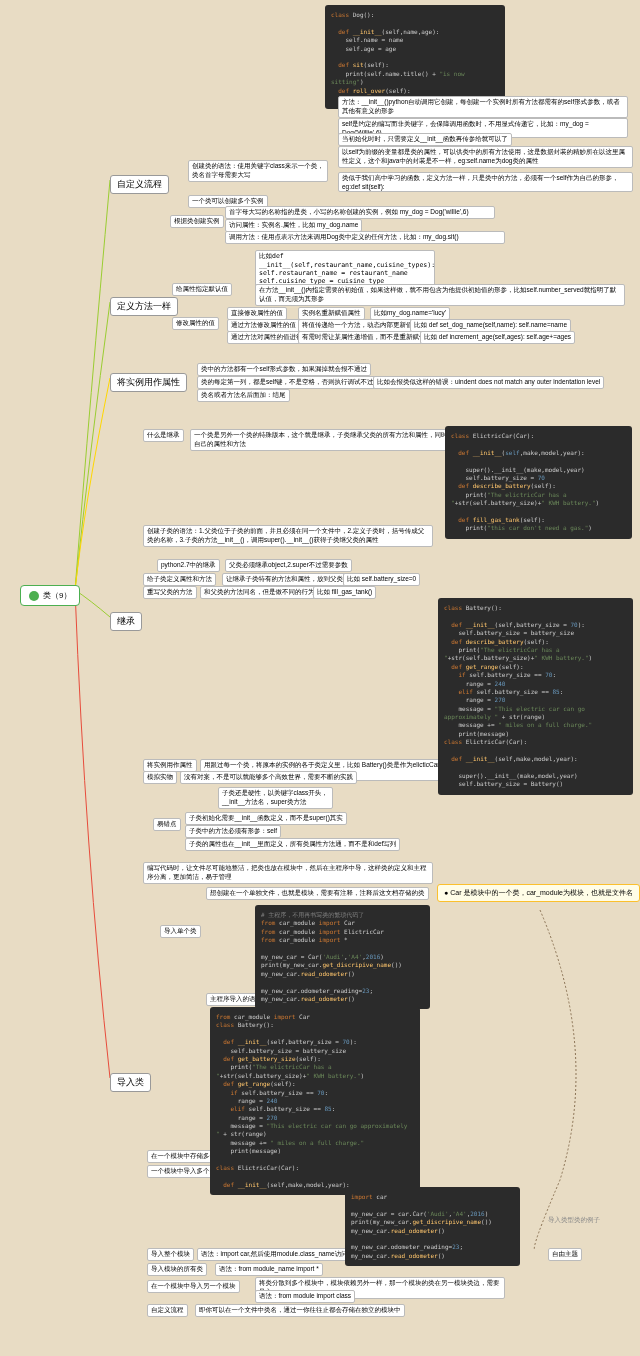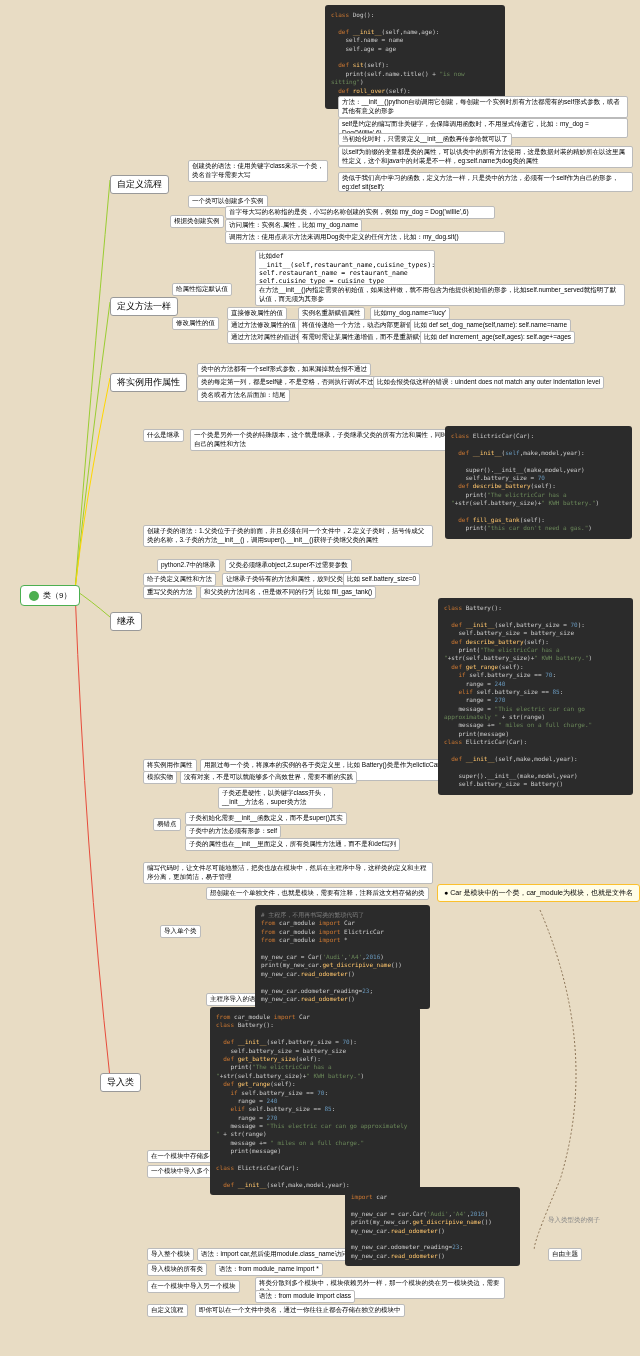--- a/index.html
+++ b/index.html
@@ -33,21 +33,21 @@
 
 <div class="root">
 <span class="root-icon"></span>
 <span>类（9）</span>
 </div>
 
 <div class="main-branch" style="left:110px;top:175px"><span>自定义流程</span></div>
 <div class="main-branch" style="left:110px;top:297px"><span>定义方法一样</span></div>
 <div class="main-branch" style="left:110px;top:373px"><span>将实例用作属性</span></div>
 <div class="main-branch" style="left:110px;top:612px"><span>继承</span></div>
-<div class="main-branch" style="left:100px;top:1073px"><span>导入类</span></div>
+<div class="main-branch" style="left:110px;top:1073px"><span>导入类</span></div>
 
 <div class="code-block" style="left:325px;top:5px;width:180px">
 <span class="kw">class</span> Dog():<br><br>
 &nbsp;&nbsp;<span class="kw">def</span> <span class="fn">__init__</span>(self,name,age):<br>
 &nbsp;&nbsp;&nbsp;&nbsp;self.name = name<br>
 &nbsp;&nbsp;&nbsp;&nbsp;self.age = age<br><br>
 &nbsp;&nbsp;<span class="kw">def</span> <span class="fn">sit</span>(self):<br>
 &nbsp;&nbsp;&nbsp;&nbsp;print(self.name.title() + <span class="str">"is now sitting"</span>)<br>
 &nbsp;&nbsp;<span class="kw">def</span> <span class="fn">roll_over</span>(self):<br>
 &nbsp;&nbsp;&nbsp;&nbsp;print(self.name.title() + <span class="str">" rolled over!"</span>)

